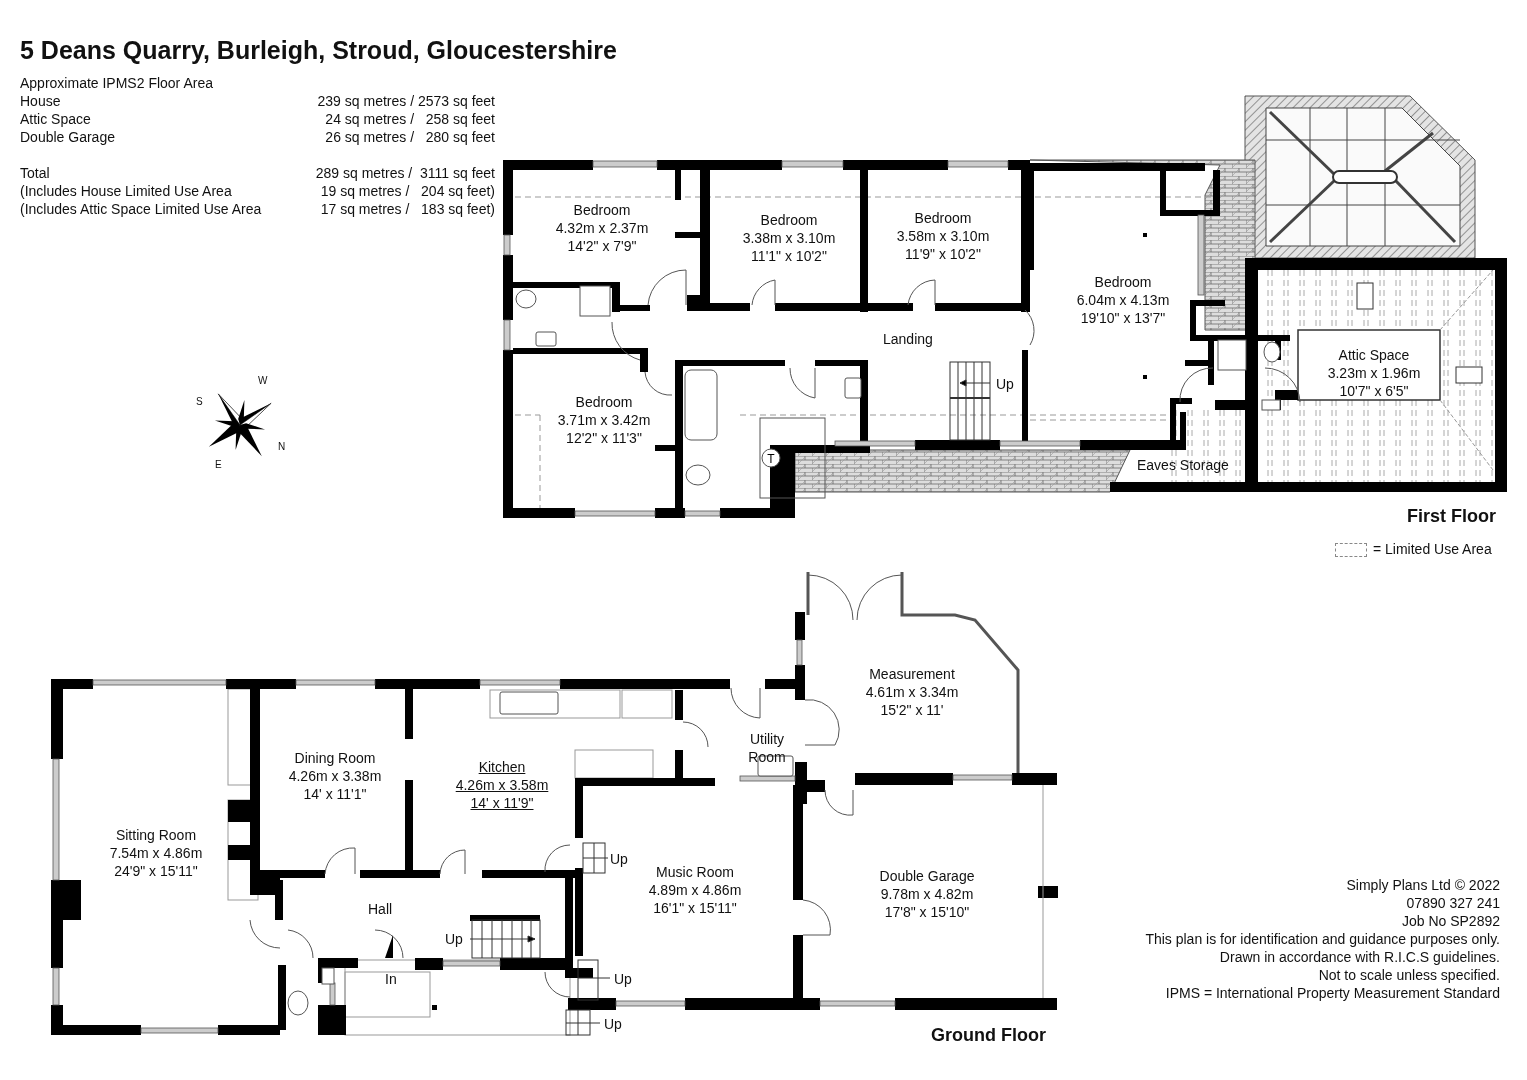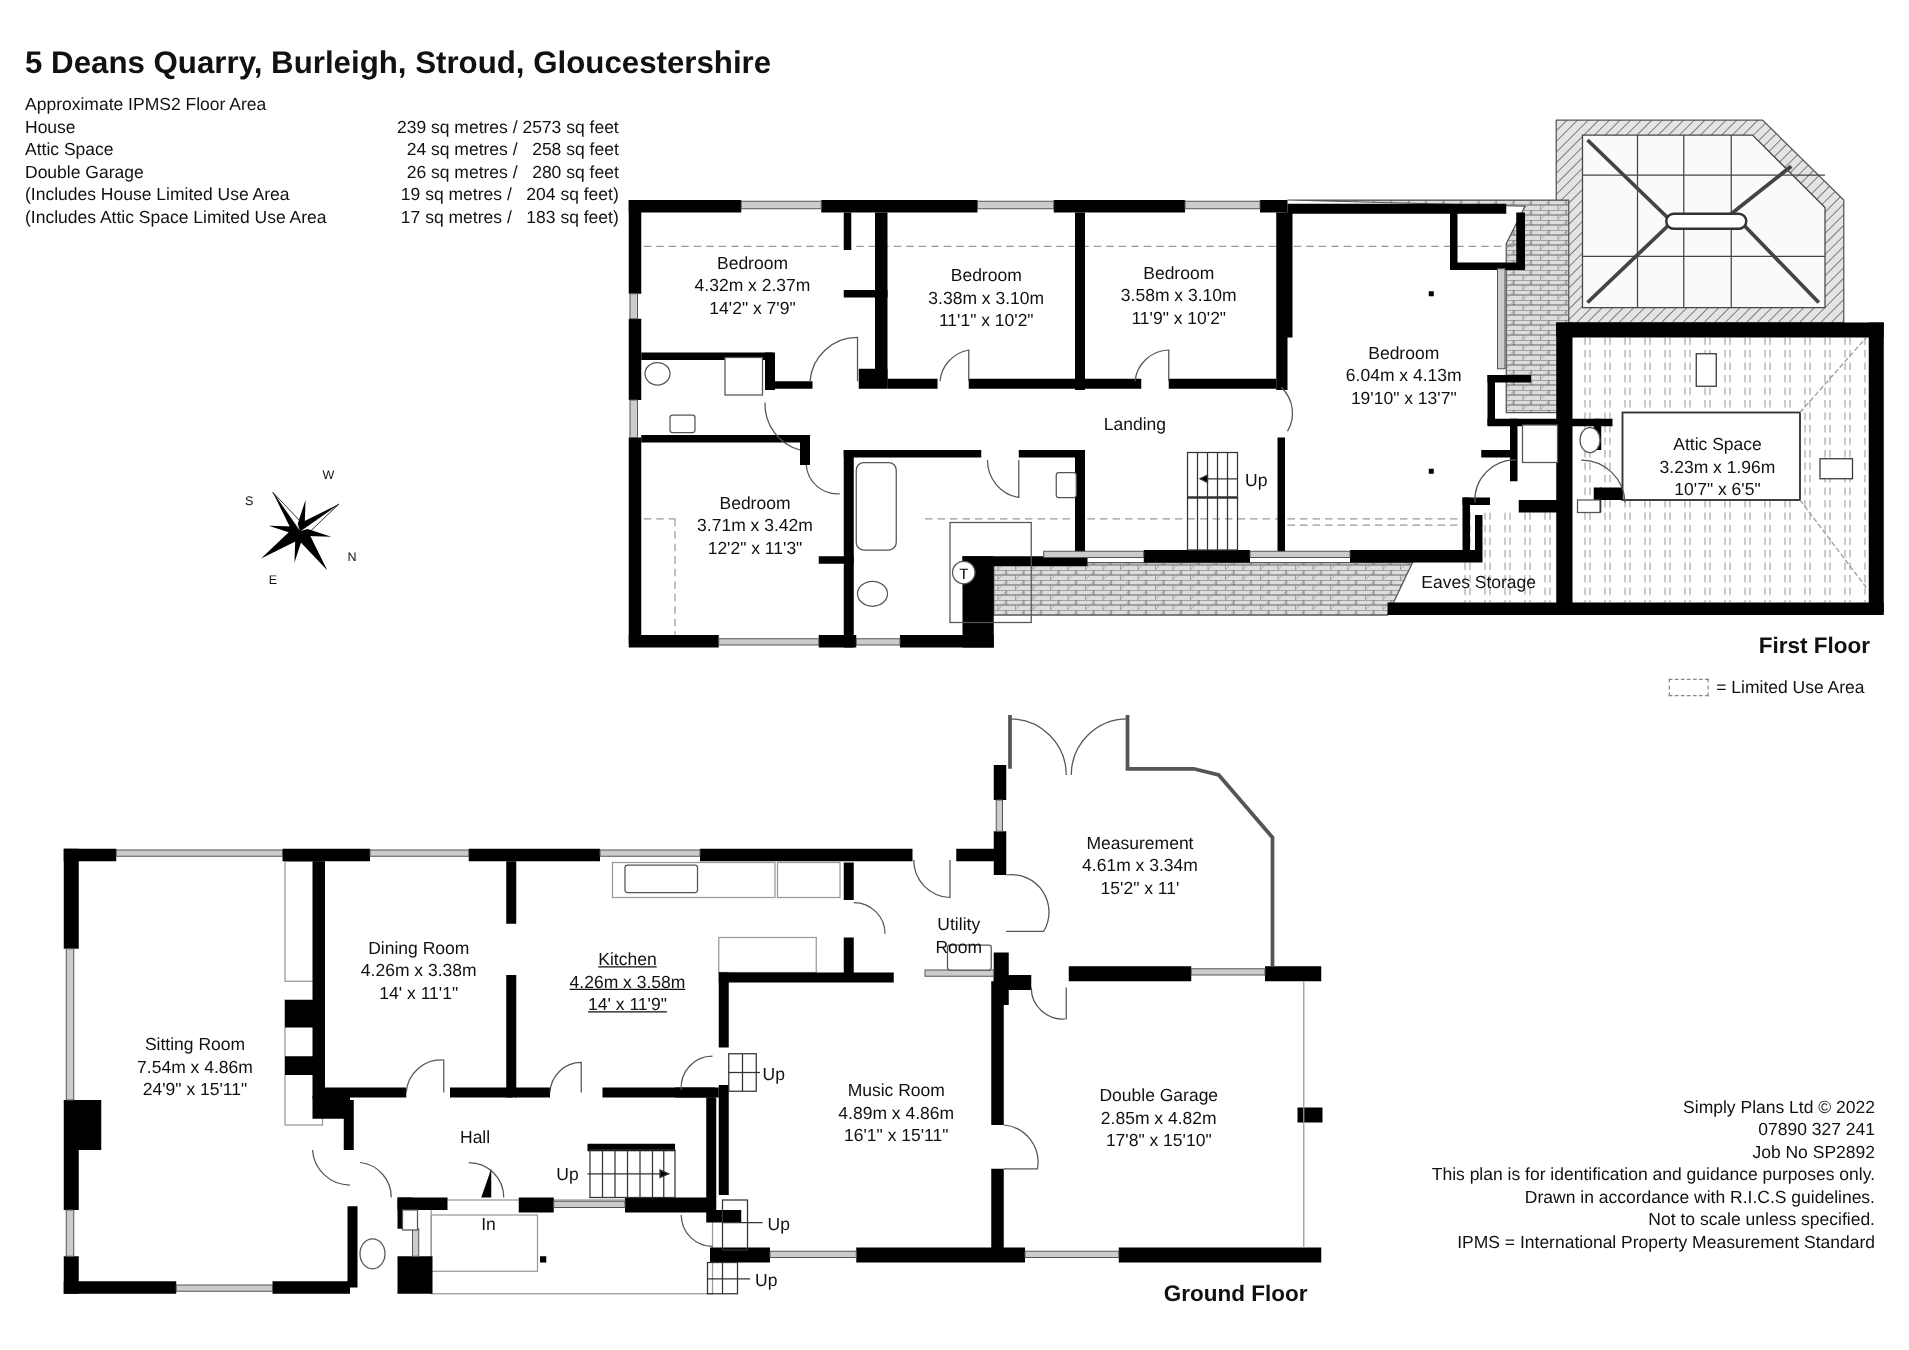--- a/index.html
+++ b/index.html
@@ -32,20 +32,24 @@
       <span class="area-val">239 sq metres / 2573 sq feet</span>
     </div>
   <div class="area-row">
       <span>Attic Space</span>
       <span class="area-val">24 sq metres /   258 sq feet</span>
     </div>
   <div class="area-row">
       <span>Double Garage</span>
       <span class="area-val">26 sq metres /   280 sq feet</span>
     </div>
+  <div class="area-row gap">
+      <span>Total</span>
+      <span class="area-val">289 sq metres /  3111 sq feet</span>
+    </div>
   <div class="area-row">
       <span>(Includes House Limited Use Area</span>
       <span class="area-val">19 sq metres /   204 sq feet)</span>
     </div>
   <div class="area-row">
       <span>(Includes Attic Space Limited Use Area</span>
       <span class="area-val">17 sq metres /   183 sq feet)</span>
     </div>
 </div>
 
@@ -437,28 +441,28 @@
 <div class="room-label" style="left:502px;top:758px;text-decoration:underline;">
   <div>Kitchen</div>
   <div>4.26m x 3.58m</div>
   <div>14' x 11'9"</div>
 </div>
 <div class="room-label" style="left:912px;top:665px;">
   <div>Measurement</div>
   <div>4.61m x 3.34m</div>
   <div>15'2" x 11'</div>
 </div>
-<div class="room-label" style="left:717px;top:863px;">
+<div class="room-label" style="left:695px;top:863px;">
   <div>Music Room</div>
   <div>4.89m x 4.86m</div>
   <div>16'1" x 15'11"</div>
 </div>
 <div class="room-label" style="left:927px;top:867px;">
   <div>Double Garage</div>
-  <div>2.85m x 4.82m</div>
+  <div>9.78m x 4.82m</div>
   <div>17'8" x 15'10"</div>
 </div>
 <div class="room-label" style="left:732px;top:730px;margin-left:35px;">
   <div>Utility</div>
   <div>Room</div>
 </div>
 <div class="small-label" style="left:368px;top:901px;">Hall</div>
 <div class="small-label" style="left:385px;top:971px;">In</div>
 <div class="small-label" style="left:445px;top:931px;">Up</div>
 <div class="small-label" style="left:610px;top:851px;">Up</div>

